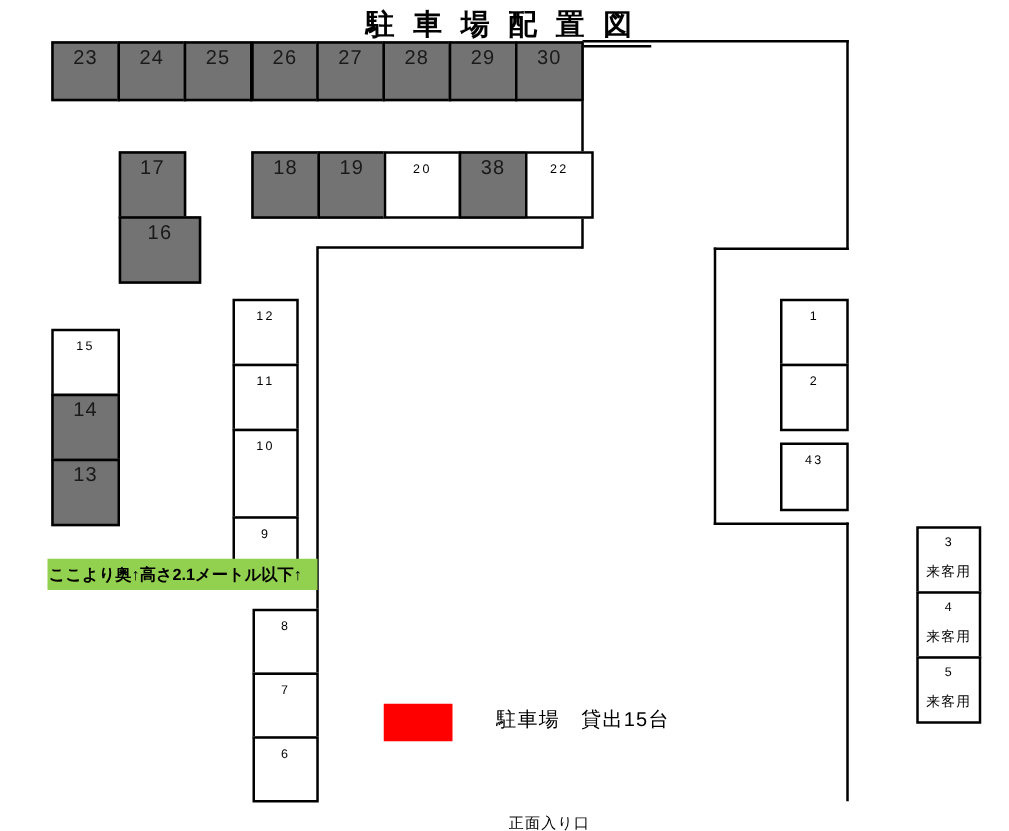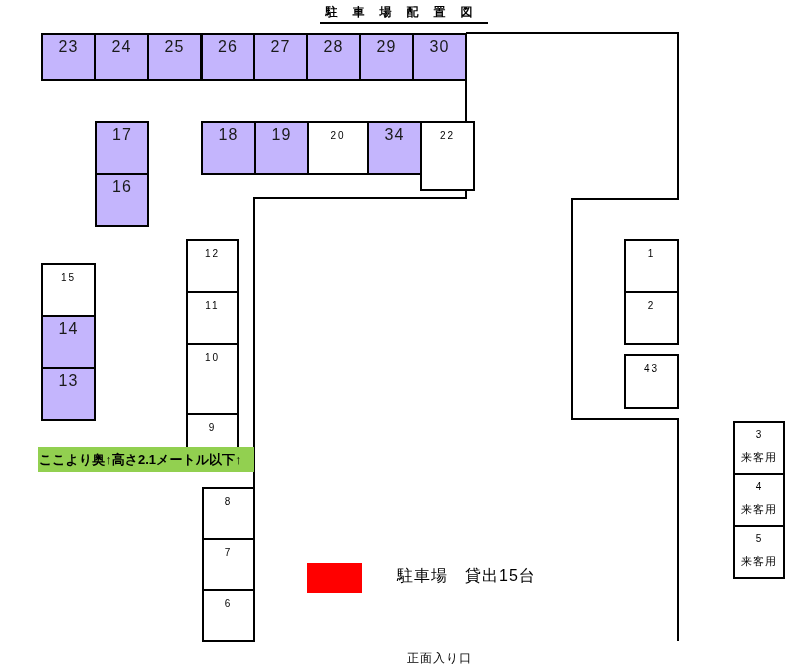--- a/index.html
+++ b/index.html
@@ -11,41 +11,41 @@
     background: #ffffff;
     font-family: "Liberation Sans", "DejaVu Sans", sans-serif;
     color: #000;
     overflow: hidden;
   }
   .title {
     position: absolute;
     top: 4px;
     left: 50%;
     transform: translateX(-50%);
-    font-size: 12px;
+    font-size: 23px;
     font-weight: bold;
     letter-spacing: 15px;
     white-space: nowrap;
     border-bottom: 2px solid #000;
     padding: 0 0 1px 6px;
   }
   .line { position: absolute; background: #000; }
   .row { position: absolute; display: flex; }
   .row .cell { margin-left: -2px; }
   .row .cell:first-child { margin-left: 0; }
   .col { position: absolute; display: flex; flex-direction: column; }
   .col .cell { margin-top: -2px; }
   .col .cell:first-child { margin-top: 0; }
   .cell {
     border: 2px solid #000;
     background: #ffffff;
     text-align: center;
     flex: none;
   }
-  .cell.red { background: #c4b5fd; }
+  .cell.red { background: #737373; }
   .cell.thick-left { border-left-width: 3px; }
   .num-lg { font-size: 16px; letter-spacing: 1px; padding-top: 3px; color: #1a1a1a; }
   .num-sm { font-size: 10px; letter-spacing: 2px; padding-top: 7px; }
   .visitor { display: flex; flex-direction: column; justify-content: space-between; padding: 6px 0 8px; }
   .visitor .v-num { font-size: 10px; letter-spacing: 1px; }
   .visitor .v-label { font-size: 11px; letter-spacing: 1px; }
   .banner {
     position: absolute;
     left: 38px; top: 447px;
     width: 216px; height: 25px;
@@ -101,29 +101,29 @@
     <div class="cell red num-lg" style="width:55px;height:48px">25</div>
     <div class="cell red num-lg thick-left" style="width:55px;height:48px">26</div>
     <div class="cell red num-lg" style="width:55px;height:48px">27</div>
     <div class="cell red num-lg" style="width:55px;height:48px">28</div>
     <div class="cell red num-lg" style="width:55px;height:48px">29</div>
     <div class="cell red num-lg" style="width:55px;height:48px">30</div>
   </div>
 
   <div class="col" style="left:95px;top:121px">
     <div class="cell red num-lg" style="width:54px;height:54px">17</div>
-    <div class="cell red num-lg" style="width:54px;height:54px">16</div>
+    <div class="cell red num-lg" style="width:66px;height:54px">16</div>
   </div>
 
   <div class="row" style="left:201px;top:121px">
     <div class="cell red num-lg" style="width:55px;height:54px">18</div>
     <div class="cell red num-lg" style="width:55px;height:54px">19</div>
     <div class="cell num-sm" style="width:62px;height:54px">20</div>
-    <div class="cell red num-lg" style="width:55px;height:54px">34</div>
-    <div class="cell num-sm" style="width:55px;height:70px">22</div>
+    <div class="cell red num-lg" style="width:55px;height:54px">38</div>
+    <div class="cell num-sm" style="width:55px;height:54px">22</div>
   </div>
 
   <div class="col" style="left:41px;top:263px">
     <div class="cell num-sm" style="width:55px;height:54px">15</div>
     <div class="cell red num-lg" style="width:55px;height:54px">14</div>
     <div class="cell red num-lg" style="width:55px;height:54px">13</div>
   </div>
 
   <div class="col" style="left:186px;top:239px">
     <div class="cell num-sm" style="width:53px;height:54px">12</div>

